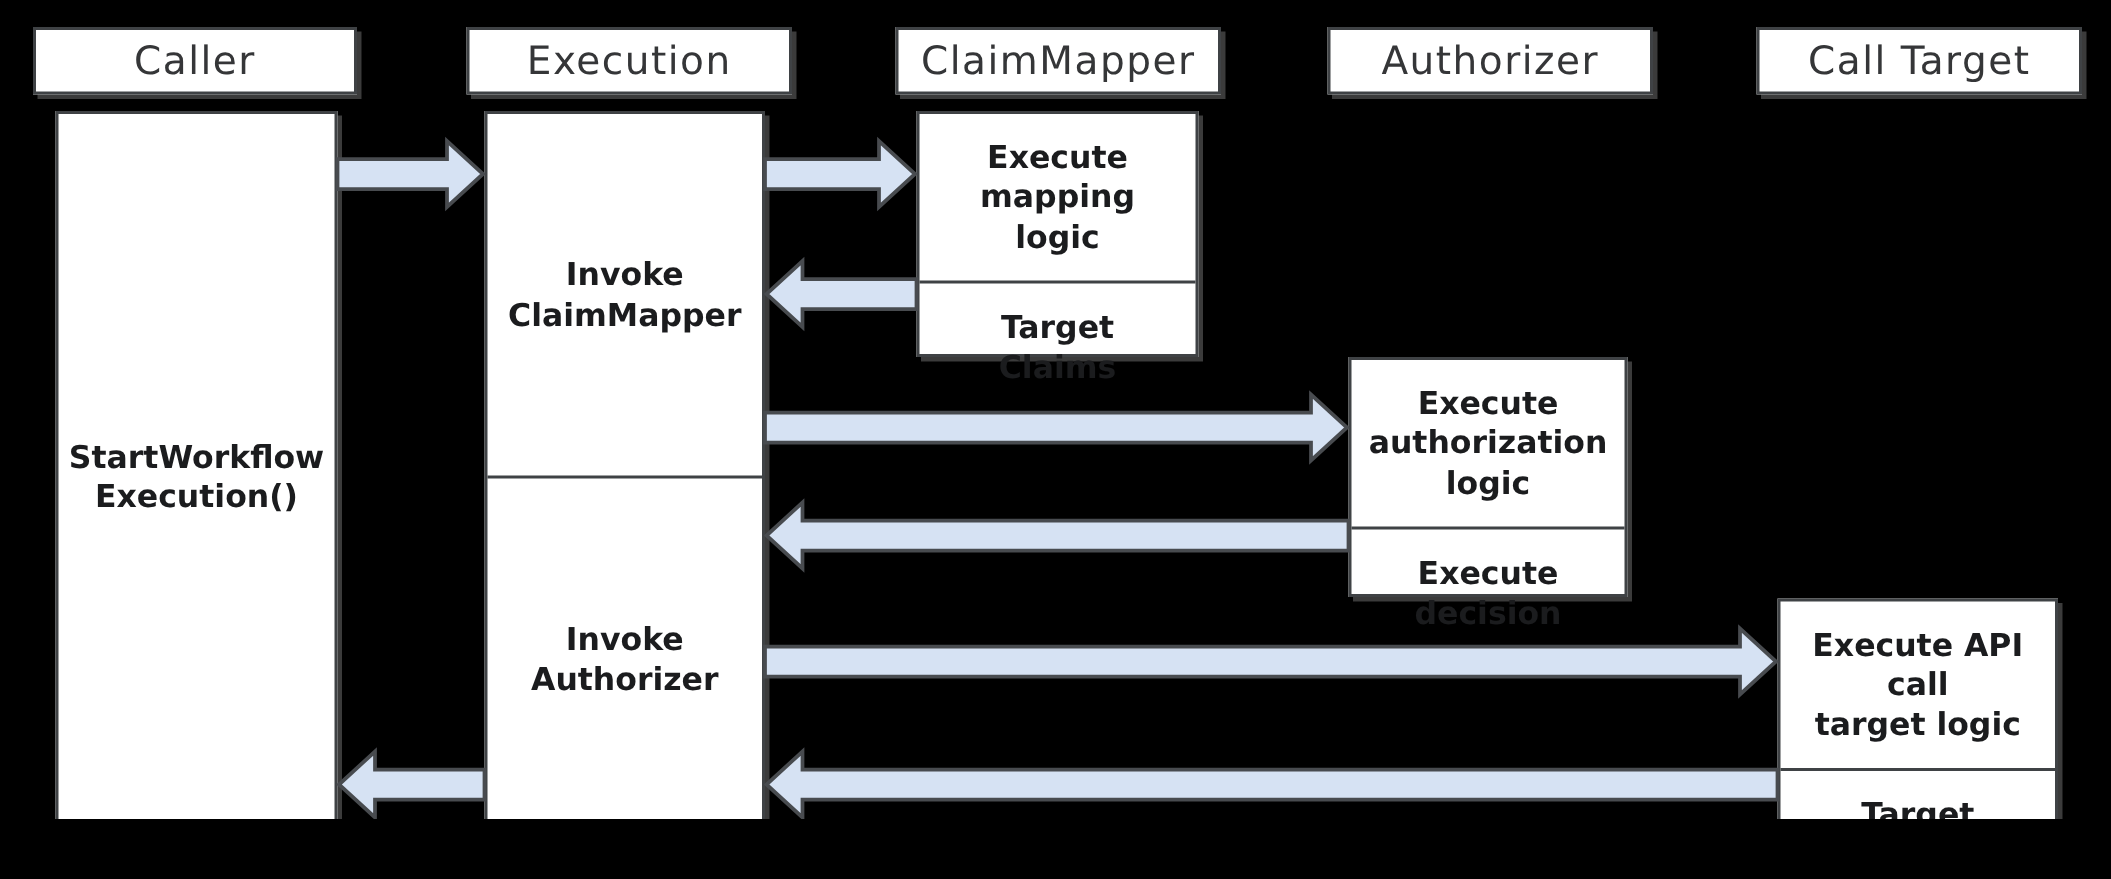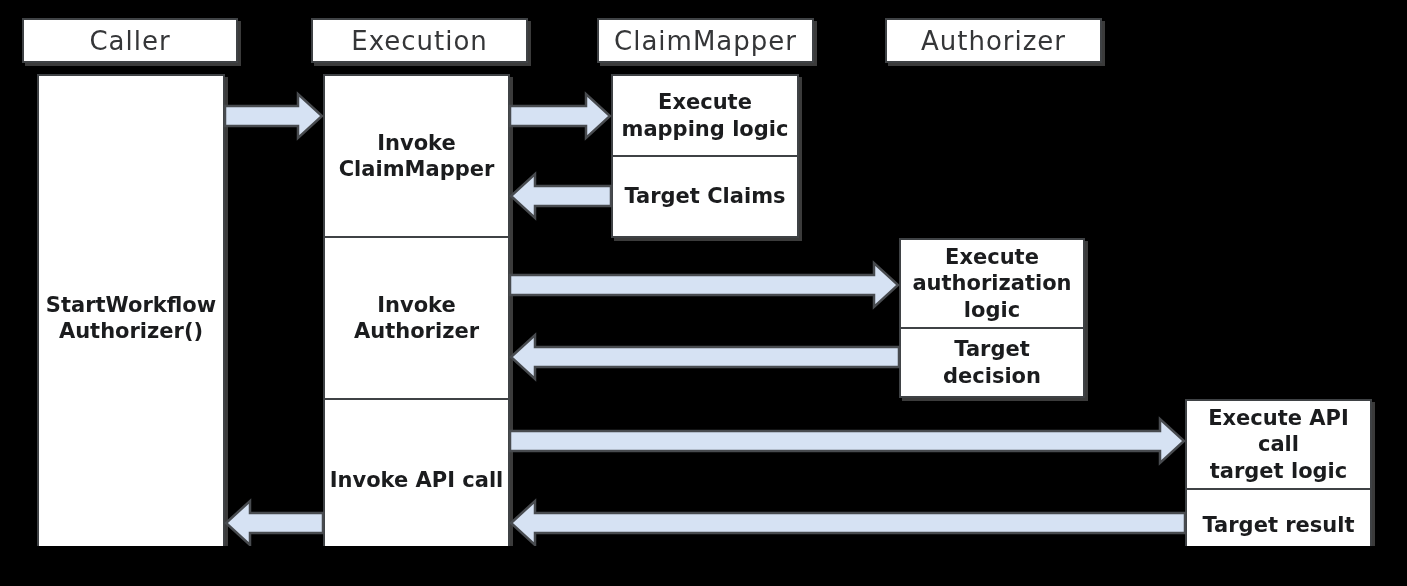--- a/index.html
+++ b/index.html
@@ -34,21 +34,21 @@
   .box{
     position:absolute;
     background:var(--box-fill);
     border:2.5px solid var(--box-border);
     box-shadow:3px 3px 0 rgba(130,130,130,0.45);
     box-sizing:border-box;
     display:flex;flex-direction:column;
   }
   .seg{
     flex:1;display:flex;align-items:center;justify-content:center;
-    padding:4px;
+    padding:16px;
   }
   .seg + .seg{border-top:2.5px solid var(--box-border);}
   .label{
     font-size:21px;font-weight:700;color:var(--node-text);
     text-align:center;line-height:1.26;white-space:pre-line;
   }
   .arrow{position:absolute;overflow:visible;}
   .arrow polygon{
     fill:var(--arrow-fill);
     stroke:var(--arrow-stroke);
@@ -66,60 +66,60 @@
   </div>
   <div class="hdr" style="left:311px;width:217px;">
     <span>Execution</span>
   </div>
   <div class="hdr" style="left:597px;width:217px;">
     <span>ClaimMapper</span>
   </div>
   <div class="hdr" style="left:885px;width:217px;">
     <span>Authorizer</span>
   </div>
+  <div class="hdr" style="left:1171px;width:217px;">
+    <span>Call Target</span>
+  </div>
 
   <div class="box" style="left:37px;top:74px;width:188px;height:488px;">
     <div class="seg">
       <span class="label">StartWorkflow
-Authorizer()</span>
+Execution()</span>
     </div>
   </div>
 
   <div class="box" style="left:323px;top:74px;width:187px;height:488px;justify-content:flex-end;">
     <div class="seg">
       <span class="label">Invoke
 ClaimMapper</span>
     </div>
     <div class="seg">
       <span class="label">Invoke
 Authorizer</span>
-    </div>
-    <div class="seg">
-      <span class="label">Invoke API call</span>
     </div>
   </div>
 
   <div class="box" style="left:611px;top:74px;width:188px;height:164px;">
     <div class="seg">
       <span class="label">Execute
 mapping logic</span>
     </div>
     <div class="seg">
       <span class="label">Target Claims</span>
     </div>
   </div>
 
   <div class="box" style="left:899px;top:238px;width:186px;height:160px;">
     <div class="seg">
       <span class="label">Execute
 authorization
 logic</span>
     </div>
     <div class="seg">
-      <span class="label">Target decision</span>
+      <span class="label">Execute decision</span>
     </div>
   </div>
 
   <div class="box" style="left:1185px;top:399px;width:187px;height:163px;">
     <div class="seg">
       <span class="label">Execute API call
 target logic</span>
     </div>
     <div class="seg">
       <span class="label">Target result</span>

